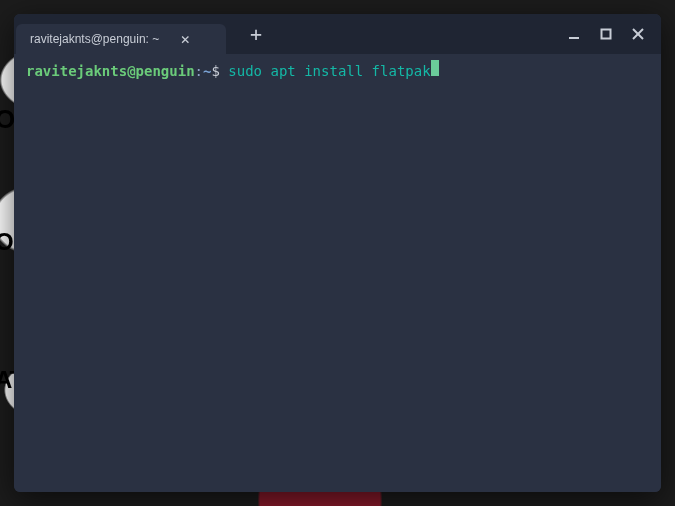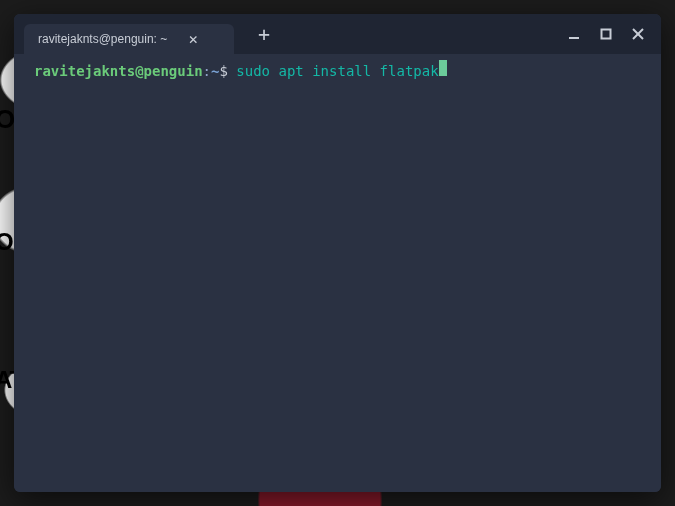--- a/index.html
+++ b/index.html
@@ -49,21 +49,21 @@
       z-index: 10;
       display: flex;
       flex-direction: column;
       overflow: hidden;
     }
     .titlebar {
       height: 40px;
       background: #1f2533;
       display: flex;
       align-items: center;
-      padding: 0 8px 0 10px;
+      padding: 0 8px 0 2px;
       gap: 4px;
       justify-content: space-between;
     }
     .tab {
       display: flex;
       align-items: center;
       height: 30px;
       background: #2a3142;
       border-radius: 6px 6px 0 0;
       padding: 0 8px 0 14px;
@@ -111,21 +111,21 @@
       width: 18px;
       height: 18px;
       display: flex;
       align-items: center;
       justify-content: center;
     }
     .win-btn svg { width: 12px; height: 12px; }
     .terminal-body {
       flex: 1;
       background: #2a3142;
-      padding: 8px 20px;
+      padding: 8px 12px;
       font-family: 'DejaVu Sans Mono', 'Liberation Mono', monospace;
       font-size: 14px;
       line-height: 1.3;
     }
     .prompt-line {
       display: flex;
       align-items: baseline;
       white-space: pre;
     }
     .user-host {

